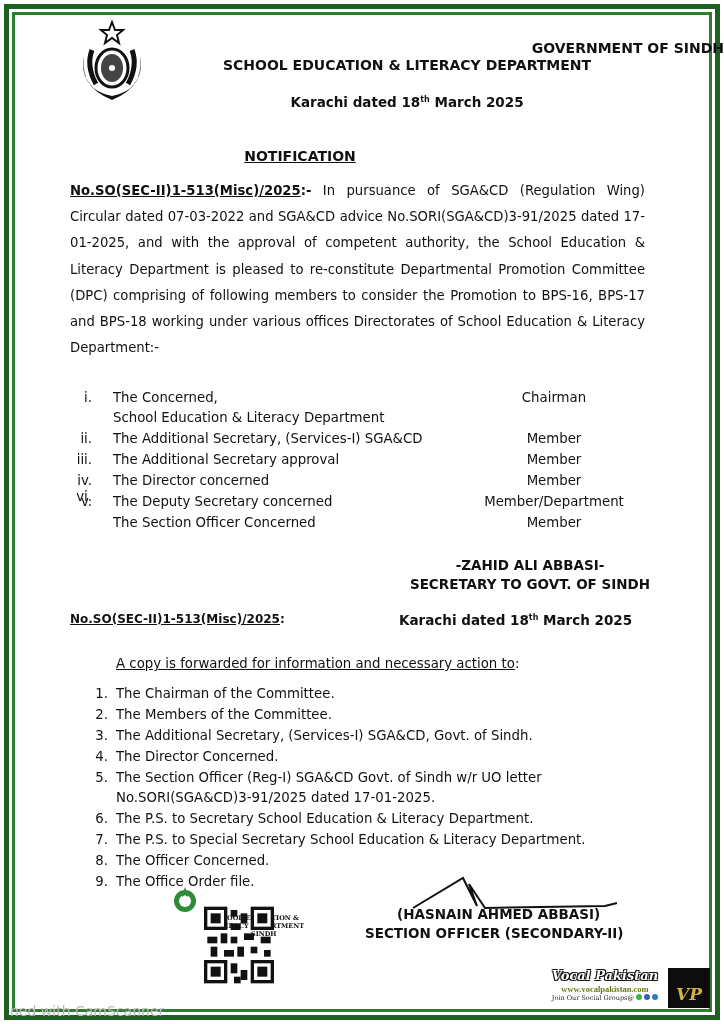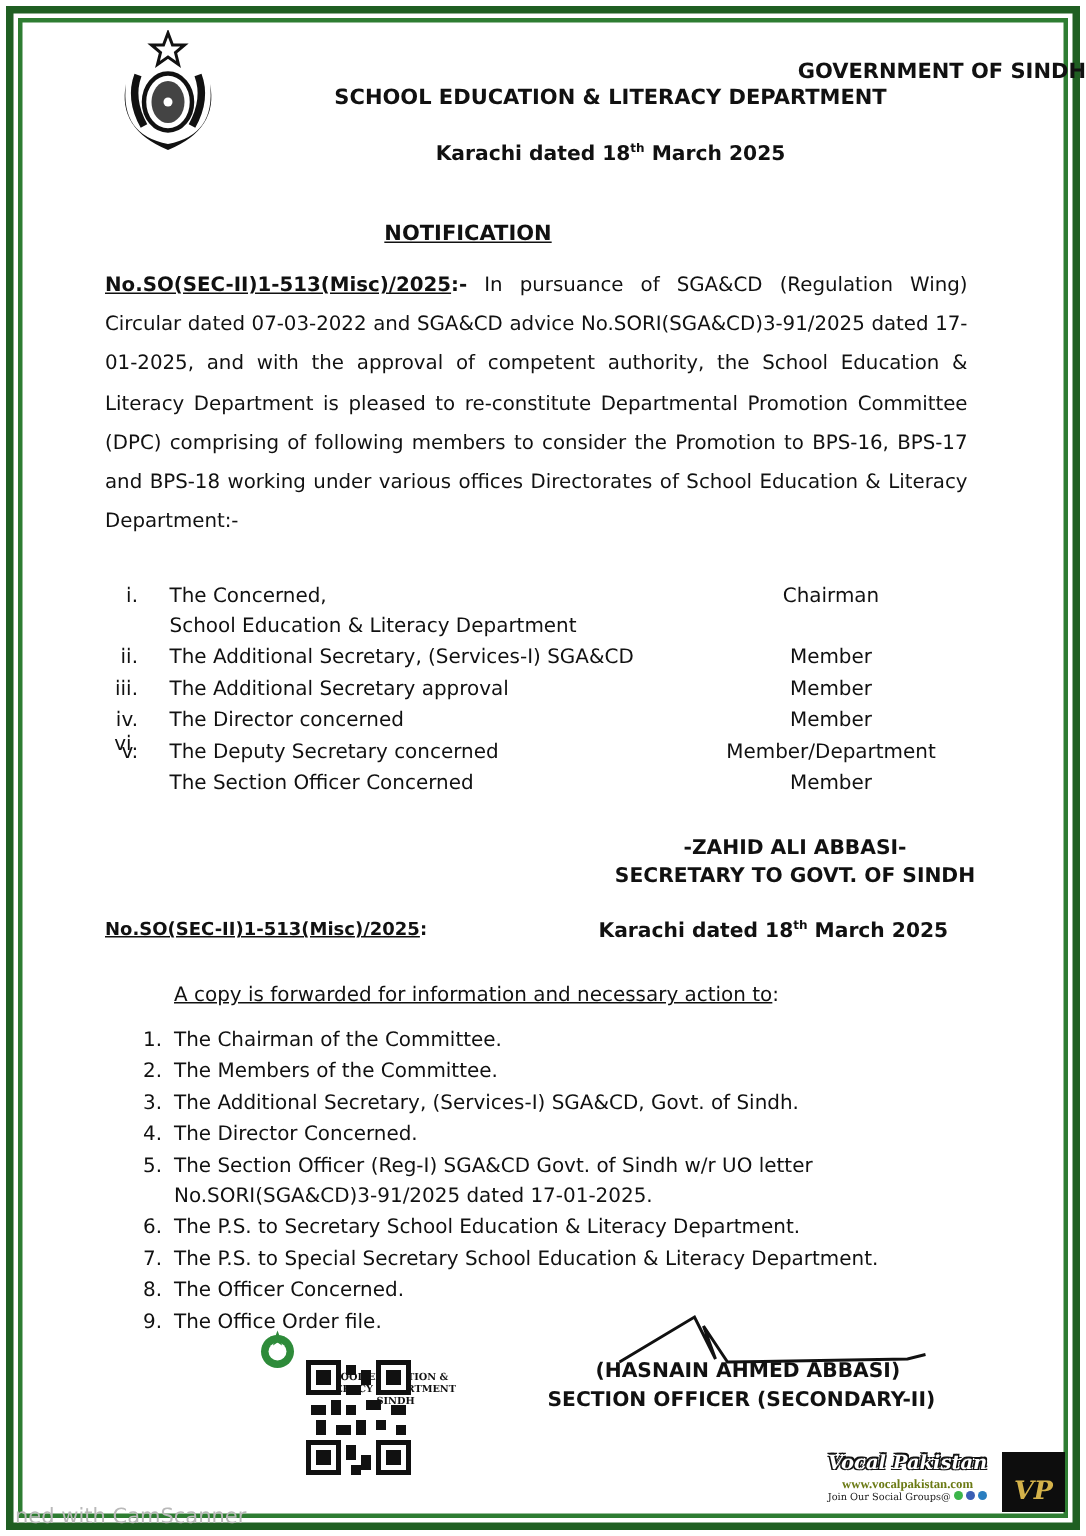--- a/index.html
+++ b/index.html
@@ -16,21 +16,21 @@
     border:3px solid #2e7d32; box-sizing:border-box;
   }
   .abs { position:absolute; white-space:nowrap; }
   .bold { font-weight:bold; }
   .u { text-decoration:underline; }
 
   .emblem { position:absolute; left:74px; top:20px; width:76px; height:84px; }
   .hdr1 { left:0; width:724px; top:40px; text-align:right; font-size:14px; font-weight:bold; padding-left:90px; box-sizing:border-box; }
   .hdr2 { left:0; width:724px; top:57px; text-align:center; font-size:14px; font-weight:bold; padding-left:90px; box-sizing:border-box; }
   .hdr3 { left:0; width:724px; top:94px; text-align:center; font-size:13.5px; font-weight:bold; padding-left:90px; box-sizing:border-box; }
-  .title { left:0; width:592px; top:148px; text-align:center; font-size:14px; font-weight:bold; text-decoration:underline; padding-left:16px; }
+  .title { left:0; width:592px; top:148px; text-align:center; font-size:14px; font-weight:bold; text-decoration:underline; padding-left:4px; }
 
   .para { position:absolute; left:70px; top:178px; width:575px; font-size:13.2px; line-height:26.2px; text-align:justify; }
   .para .ref { font-weight:bold; text-decoration:underline; }
 
   .mem-num { font-size:13.3px; width:28px; text-align:right; }
   .mem-text { font-size:13.3px; }
   .mem-role { font-size:13.3px; width:150px; text-align:center; }
 
   .sig1 { left:400px; width:260px; text-align:center; font-size:13.5px; font-weight:bold; }
   .cc-item { font-size:13.3px; }

